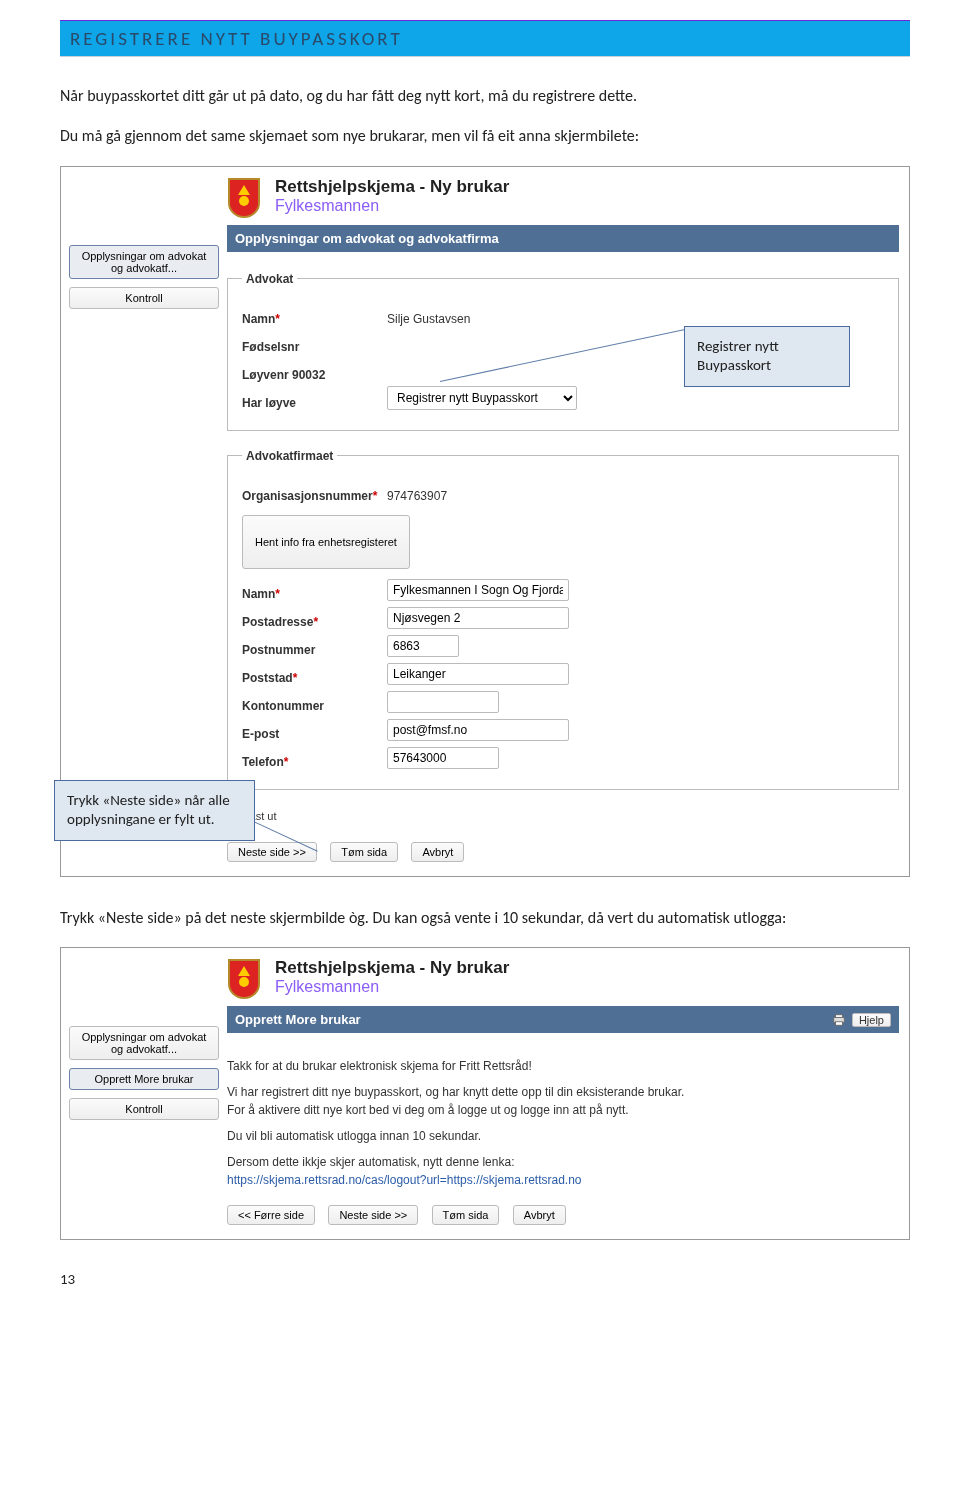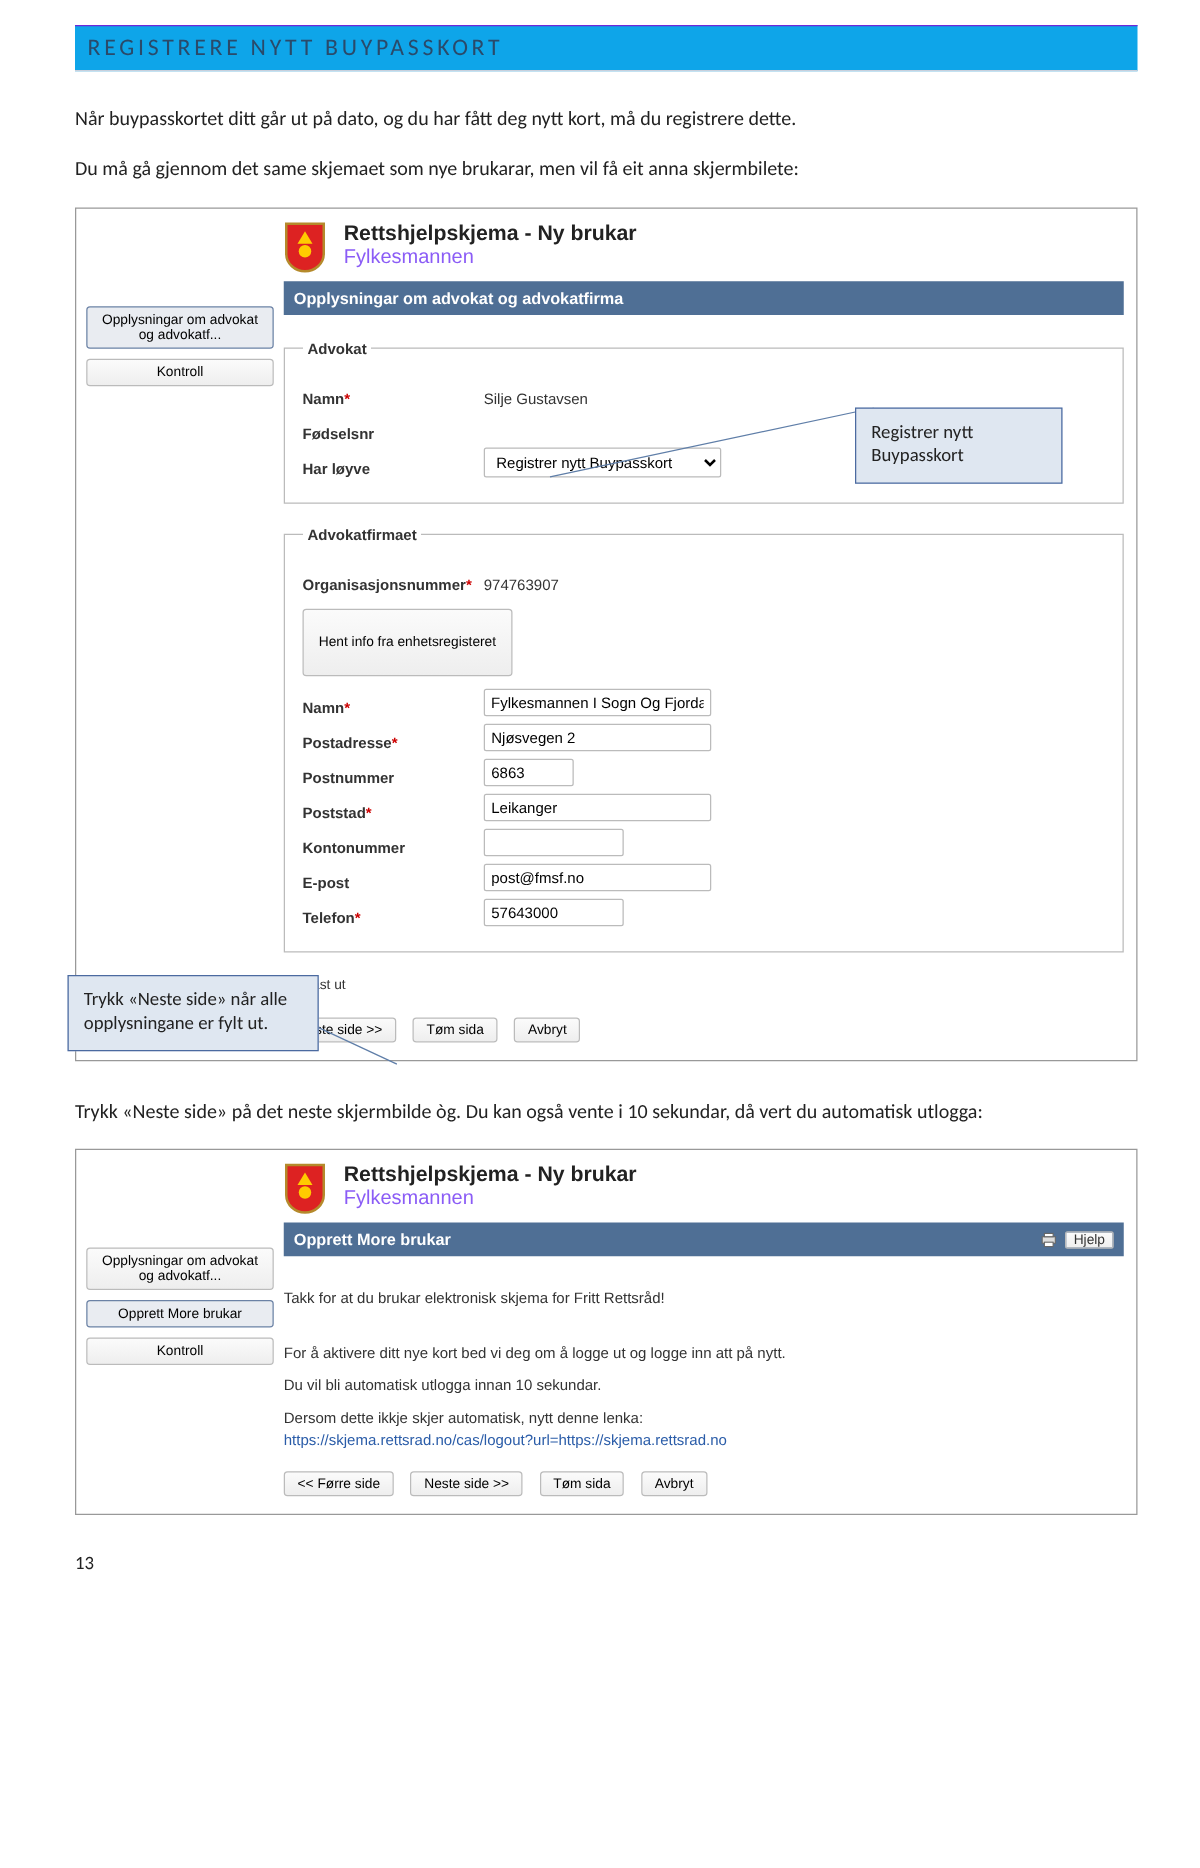--- a/index.html
+++ b/index.html
@@ -81,20 +81,23 @@
           <fieldset>
             <legend>Advokat</legend>
             <div class="row">
               <span class="lab bold"><span>Namn</span><span class="sup">*</span></span>
               <span class="val">Silje Gustavsen</span>
             </div>
             <div class="row">
                 <span class="lab bold">Fødselsnr</span>
               </div>
             <div class="row">
+                <span class="lab bold">Løyvenr 90032</span>
+              </div>
+            <div class="row">
               <span class="lab bold">Har løyve</span>
               <select class="sel" style="width:190px">
                 <option>Registrer nytt Buypasskort</option>
               </select>
             </div>
           </fieldset>
 
           <fieldset>
             <legend>Advokatfirmaet</legend>
             <div class="row">
@@ -192,21 +195,21 @@
                   <rect x="4" y="10" width="8" height="4" fill="#fff" stroke="#666"></rect>
                 </svg>
               <button class="helpbtn">
                 <span>Hjelp</span>
               </button>
             </span>
           </div>
 
           <div class="body-text">Takk for at du brukar elektronisk skjema for Fritt Rettsråd!</div>
           <div class="body-text">
-            <br><span>For å aktivere ditt nye kort bed vi deg om å logge ut og logge inn att på nytt.</span>
+            <span>Vi har registrert ditt nye buypasskort, og har knytt dette opp til din eksisterande brukar.</span><br><span>For å aktivere ditt nye kort bed vi deg om å logge ut og logge inn att på nytt.</span>
           </div>
           <div class="body-text">Du vil bli automatisk utlogga innan 10 sekundar.</div>
           <div class="body-text">
             <span>Dersom dette ikkje skjer automatisk, nytt denne lenka:</span><br>
             <span class="link">https://skjema.rettsrad.no/cas/logout?url=https://skjema.rettsrad.no</span>
           </div>
 
           <div class="btnrow">
             <button class="btn sm"><span>&lt;&lt; Førre side</span></button>
             <button class="btn sm"><span>Neste side &gt;&gt;</span></button>

